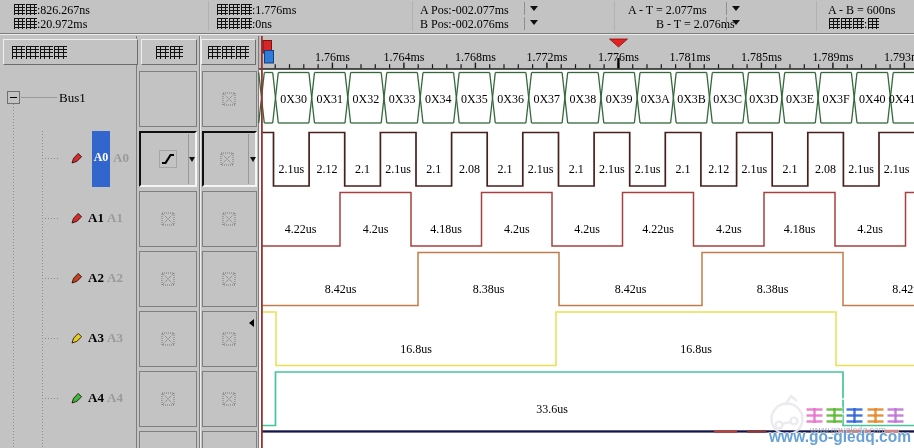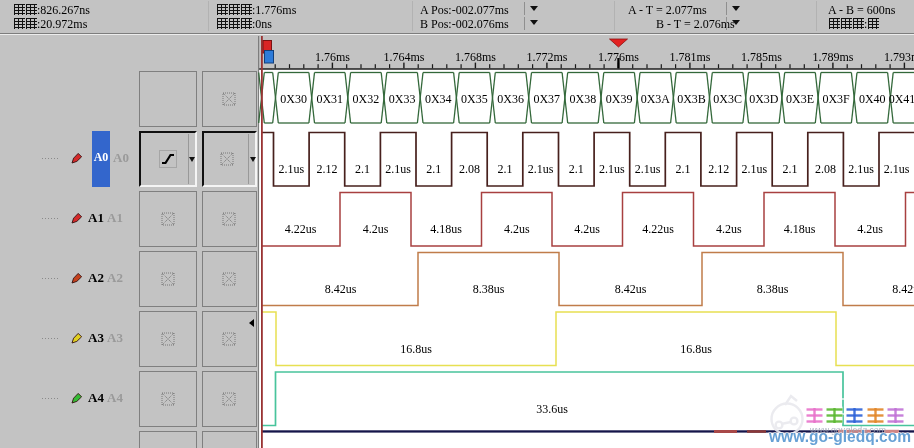--- a/index.html
+++ b/index.html
@@ -55,20 +55,55 @@
 
   <div class="abs" style="left:208px;top:1px;width:1px;height:30px;background:#b2b2b2;"></div>
   <div class="abs" style="left:412px;top:1px;width:1px;height:30px;background:#b2b2b2;"></div>
   <div class="abs" style="left:614px;top:1px;width:1px;height:30px;background:#b2b2b2;"></div>
   <div class="abs" style="left:816px;top:1px;width:1px;height:30px;background:#b2b2b2;"></div>
 </div>
 
 <div class="abs" style="left:0;top:33px;width:914px;height:1px;background:#7d7d7d;"></div>
 <div class="abs" style="left:0;top:34px;width:914px;height:1px;background:#ededed;"></div>
 
+<div class="abs" style="left:0;top:36px;width:259px;height:412px;background:#c3c3c3;overflow:hidden;">
+
+  <div class="abs" style="left:136px;top:0;width:1px;height:412px;background:#7d7d7d;"></div>
+  <div class="abs" style="left:199px;top:0;width:1px;height:412px;background:#7d7d7d;"></div>
+  <div class="abs" style="left:200px;top:0;width:1px;height:412px;background:#ececec;"></div>
+
+  <div class="hdr" style="left:3px;top:3px;width:135px;height:26px;justify-content:flex-start;padding-left:7px;">
+        <b class="cj" style="width:13px;height:13px;background-image:repeating-linear-gradient(to bottom,#111 0 1px,transparent 1px 3.2px),repeating-linear-gradient(to right,#111 0 1px,transparent 1px 4.3px);"></b>
+        <b class="cj" style="width:13px;height:13px;background-image:repeating-linear-gradient(to bottom,#111 0 1px,transparent 1px 3.2px),repeating-linear-gradient(to right,#111 0 1px,transparent 1px 4.3px);"></b>
+        <b class="cj" style="width:13px;height:13px;background-image:repeating-linear-gradient(to bottom,#111 0 1px,transparent 1px 3.2px),repeating-linear-gradient(to right,#111 0 1px,transparent 1px 4.3px);"></b>
+        <b class="cj" style="width:13px;height:13px;background-image:repeating-linear-gradient(to bottom,#111 0 1px,transparent 1px 3.2px),repeating-linear-gradient(to right,#111 0 1px,transparent 1px 4.3px);"></b>
+      </div>
+
+  <div class="hdr" style="left:141px;top:3px;width:56px;height:26px;">
+        <b class="cj" style="width:13px;height:13px;background-image:repeating-linear-gradient(to bottom,#111 0 1px,transparent 1px 3.2px),repeating-linear-gradient(to right,#111 0 1px,transparent 1px 4.3px);"></b>
+        <b class="cj" style="width:13px;height:13px;background-image:repeating-linear-gradient(to bottom,#111 0 1px,transparent 1px 3.2px),repeating-linear-gradient(to right,#111 0 1px,transparent 1px 4.3px);"></b>
+      </div>
+
+  <div class="hdr" style="left:201px;top:3px;width:55px;height:26px;">
+        <b class="cj" style="width:13px;height:13px;background-image:repeating-linear-gradient(to bottom,#111 0 1px,transparent 1px 3.2px),repeating-linear-gradient(to right,#111 0 1px,transparent 1px 4.3px);"></b>
+        <b class="cj" style="width:13px;height:13px;background-image:repeating-linear-gradient(to bottom,#111 0 1px,transparent 1px 3.2px),repeating-linear-gradient(to right,#111 0 1px,transparent 1px 4.3px);"></b>
+        <b class="cj" style="width:13px;height:13px;background-image:repeating-linear-gradient(to bottom,#111 0 1px,transparent 1px 3.2px),repeating-linear-gradient(to right,#111 0 1px,transparent 1px 4.3px);"></b>
+      </div>
+
+  <div class="dotv" style="left:13px;top:68px;height:344px;"></div>
+
+  <div class="dotv" style="left:42px;top:95px;height:317px;"></div>
+
+  <div class="abs" style="left:7px;top:55px;width:13px;height:13px;background:#c3c3c3;border:1px solid #6f6f6f;"></div>
+  <div class="abs" style="left:10px;top:61px;width:7px;height:1px;background:#000;"></div>
+
+  <div class="abs" style="left:21px;top:61px;width:36px;height:1px;background:#9a9a9a;"></div>
+
+  <div class="chl" style="left:59px;top:54px;font-weight:normal;">Bus1</div>
+</div>
 
 <div class="abs" style="left:0;top:36px;width:259px;height:412px;overflow:hidden;">
 
 <div class="doth" style="left:42px;top:122px;width:18px;"></div>
 <svg class="abs" style="left:70px;top:115px" width="14" height="14" viewBox="0 0 14 14">
         <path d="M2,12 L3.6,7.2 L8.2,2.4 L11.6,5.8 L6.8,10.4 Z" fill="#d42a2a" stroke="#331111" stroke-width="0.9"></path>
       </svg>
 <div class="abs" style="left:92px;top:95px;width:18px;height:56px;background:#36c;"></div>
 <div class="chl" style="left:92px;top:114px;color:#fff;width:18px;text-align:center;font-size:12px;">A0</div>
 <div class="chg" style="left:113px;top:114px;">A0</div>

